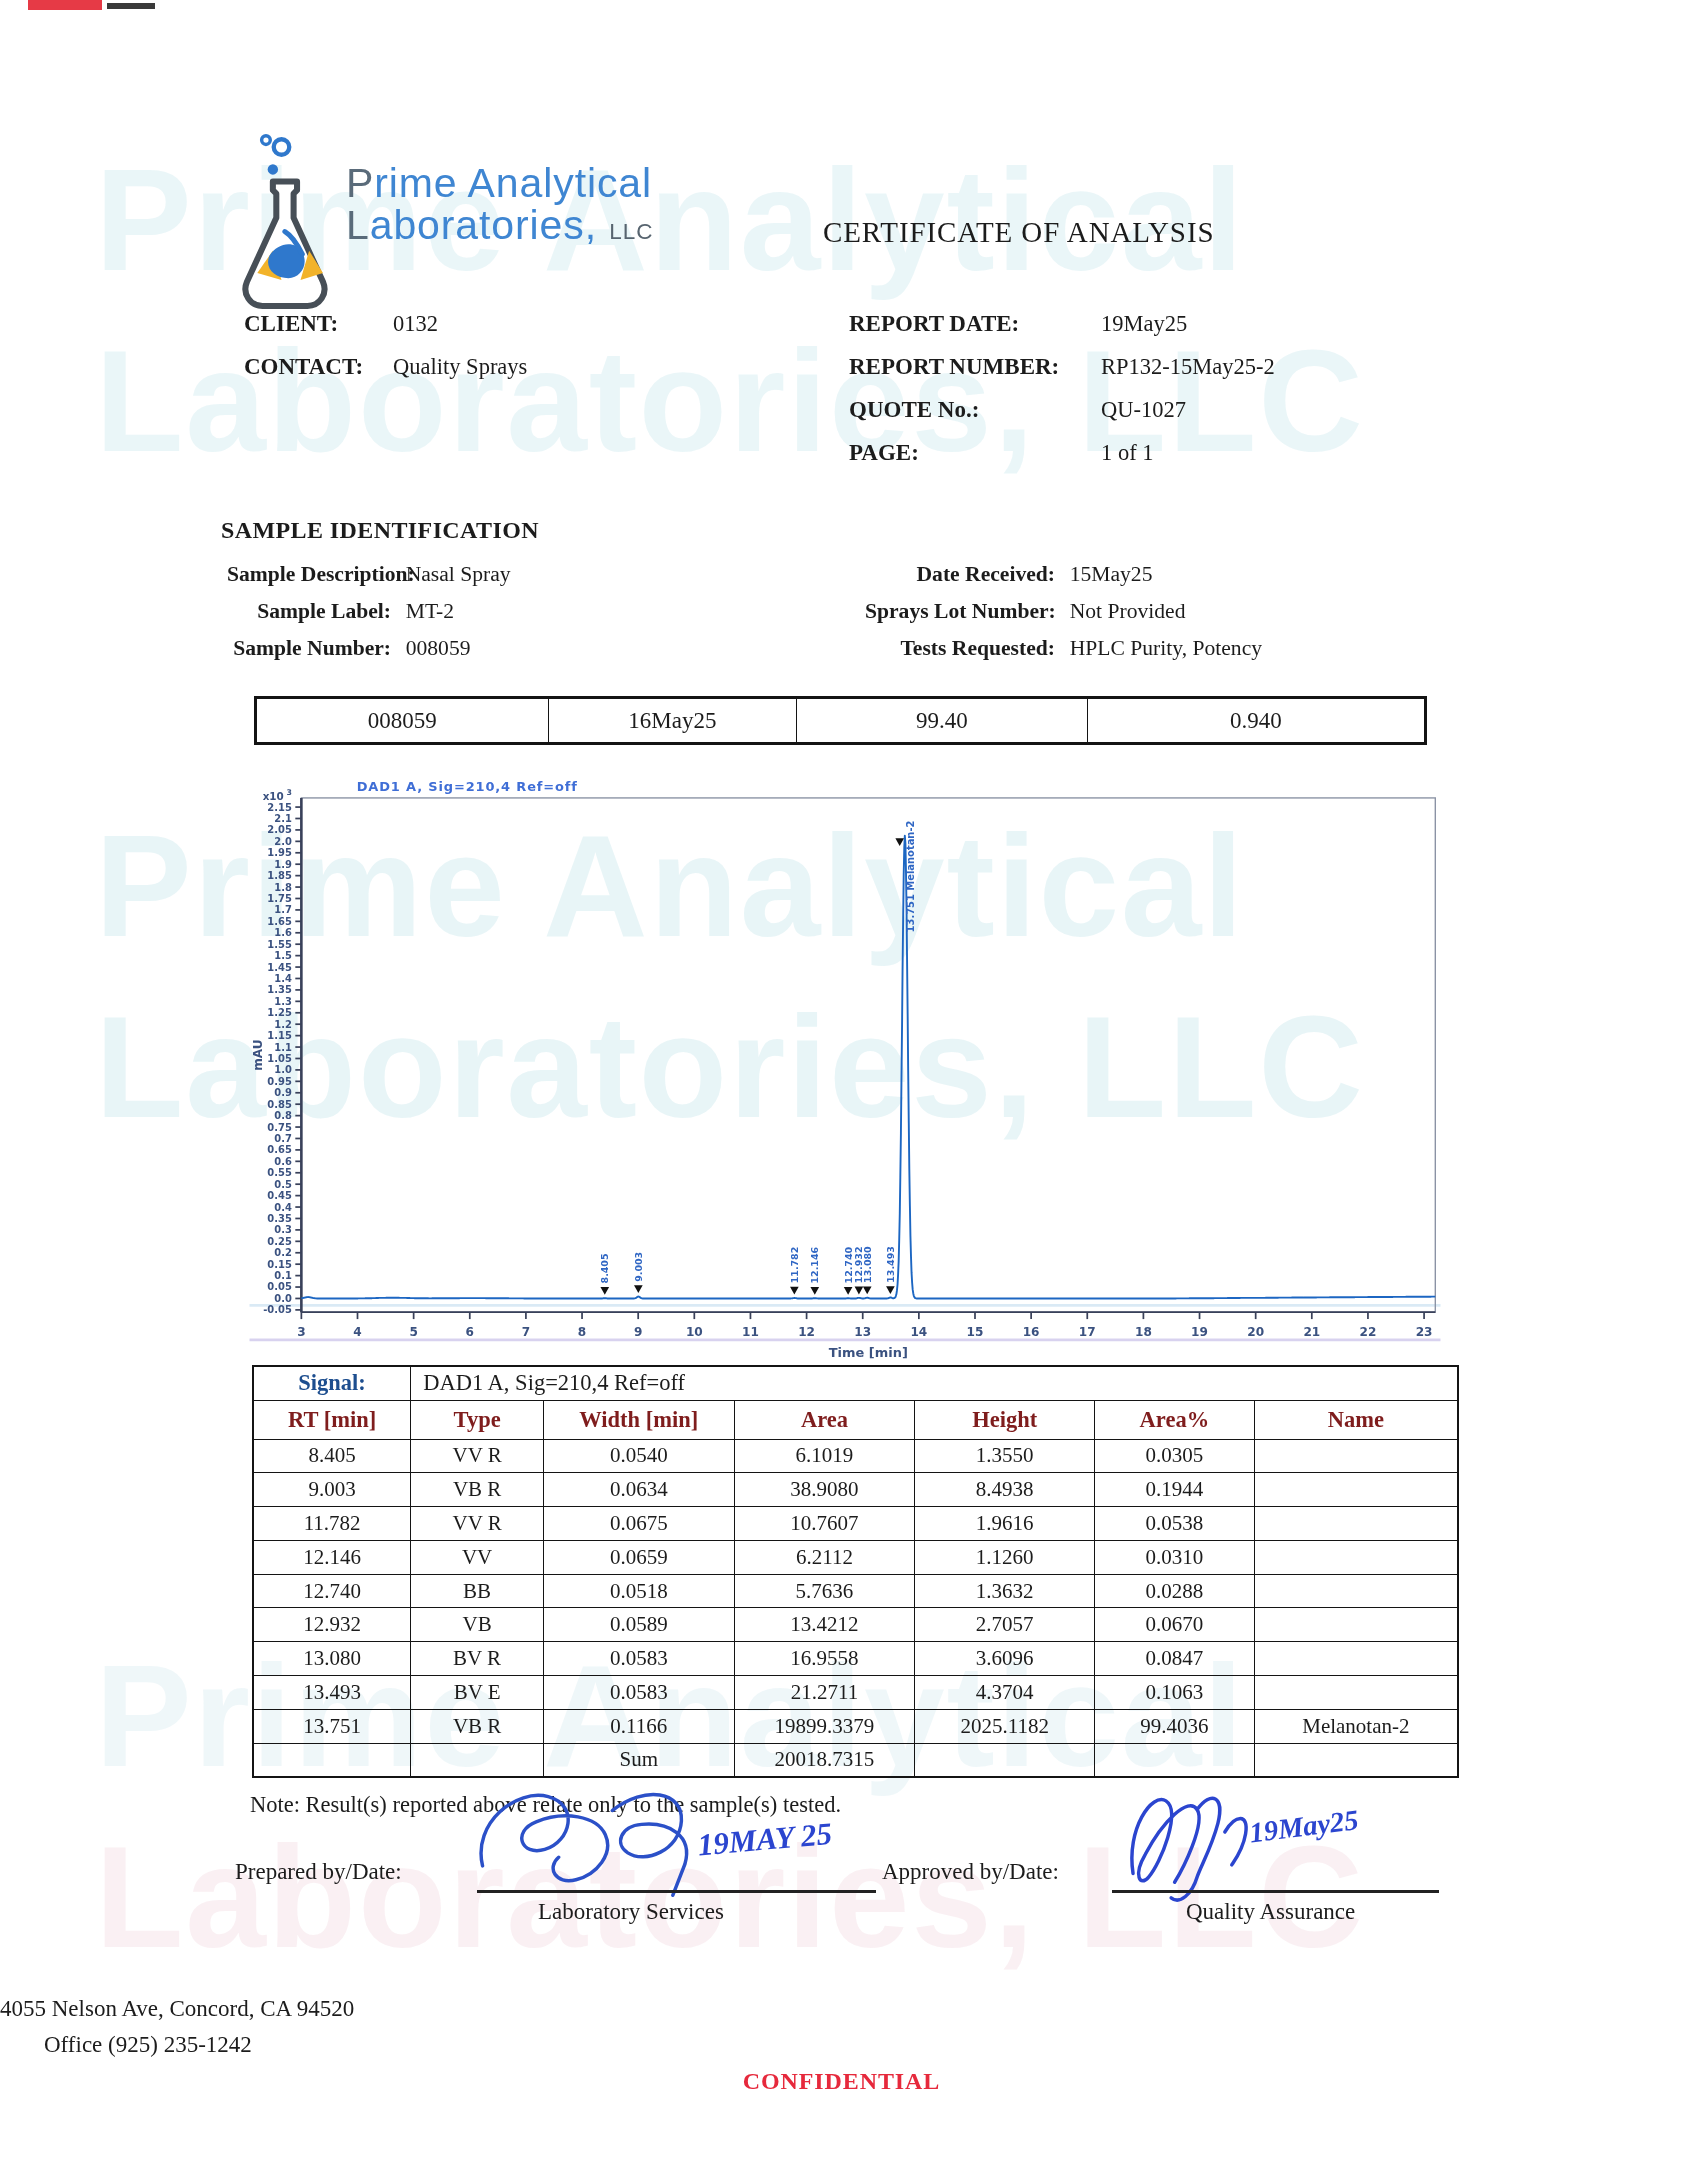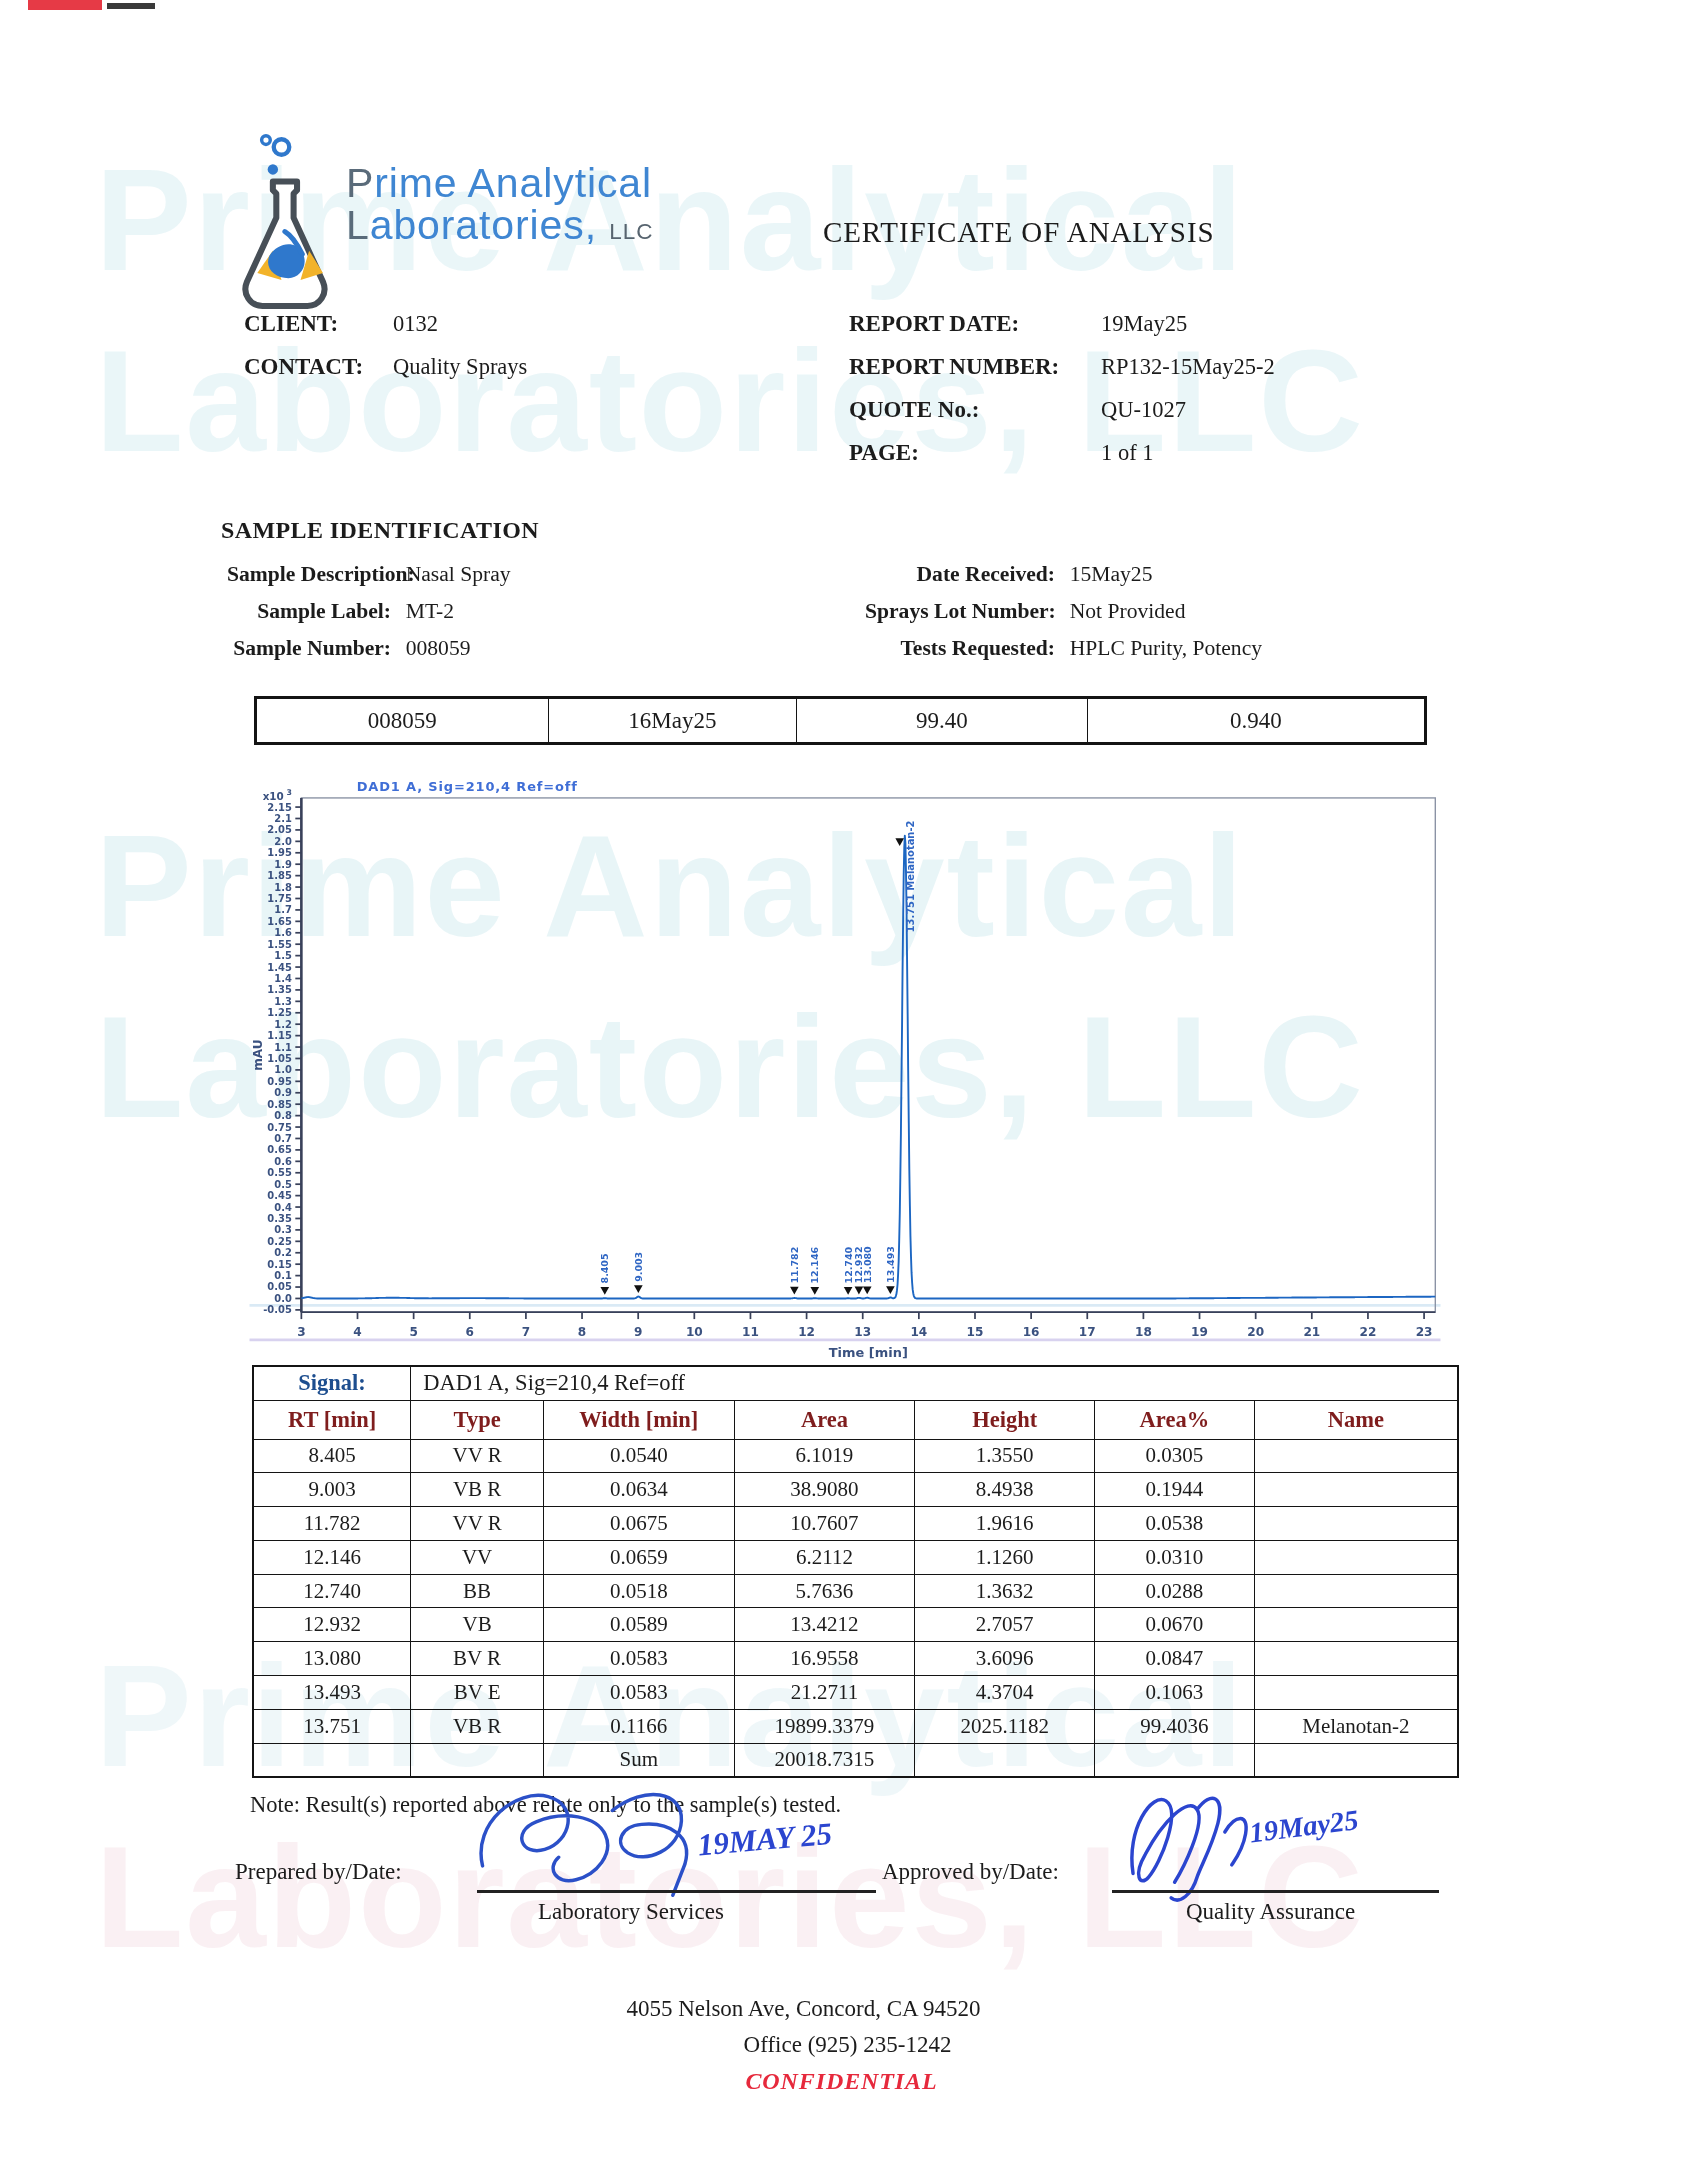--- a/index.html
+++ b/index.html
@@ -48,21 +48,21 @@
   .ptable{width:1207px;border:2.6px solid #141414;}
   .ptable td,.ptable th{border:1.7px solid #141414;text-align:center;padding:0.9px 3.5px;}
   .ptable .sig-lbl{color:#1d4e8f;font-weight:bold;font-size:22.5px;height:31px;}
   .ptable .sig-val{text-align:left;font-size:22.5px;padding-left:12px;}
   .ptable th{color:#7f1d1d;font-size:22.5px;font-weight:bold;height:36px;}
   .ptable td.datacell{font-size:21px;height:31px;}
   .note-text{font-size:22.5px;}
   .sig-label{font-size:23px;}
   .sig-line{position:absolute;background:#222;height:2.6px;z-index:2;}
   .sig-role{font-size:23px;}
-  .footer-line{width:1607px;text-align:center;font-size:23px;}
+  .footer-line{width:1607px;text-align:left;font-size:23px;}
   .footer-conf{width:1683px;text-align:center;font-size:24px;font-weight:bold;color:#e6293c;letter-spacing:0.9px;}
 </style>
 </head>
 <body>
 
 <div class="artifact-red"></div>
 <div class="artifact-dark"></div>
 
 <div class="wm wm1">
   <div class="l1">Prime Analytical</div>
@@ -481,14 +481,14 @@
       <path d="M128 60 C140 40 156 38 152 62 C149 80 140 92 136 98"></path>
     </g>
     <text x="158" y="72" transform="rotate(-7 158 72)" font-family="Liberation Serif, serif" font-style="italic" font-weight="bold" font-size="33" fill="#2b45cf" id="apprDate">19May25</text>
   </svg>
 </div>
 <div class="sig-line" style="left:1112px;top:1890px;width:327px;"></div>
 <div class="abs sig-role" style="left:1186px;top:1899px;">Quality Assurance</div>
 
 <div class="abs footer-line" style="left:0;top:1996px;">4055 Nelson Ave, Concord, CA 94520</div>
 <div class="abs footer-line" style="left:0;top:2032px;padding-left:44px;">Office (925) 235-1242</div>
-<div class="abs footer-conf" style="left:0;top:2068px;font-style:italic;">CONFIDENTIAL</div>
+<div class="abs footer-conf" style="left:0;top:2068px;">CONFIDENTIAL</div>
 
 
 </body></html>

